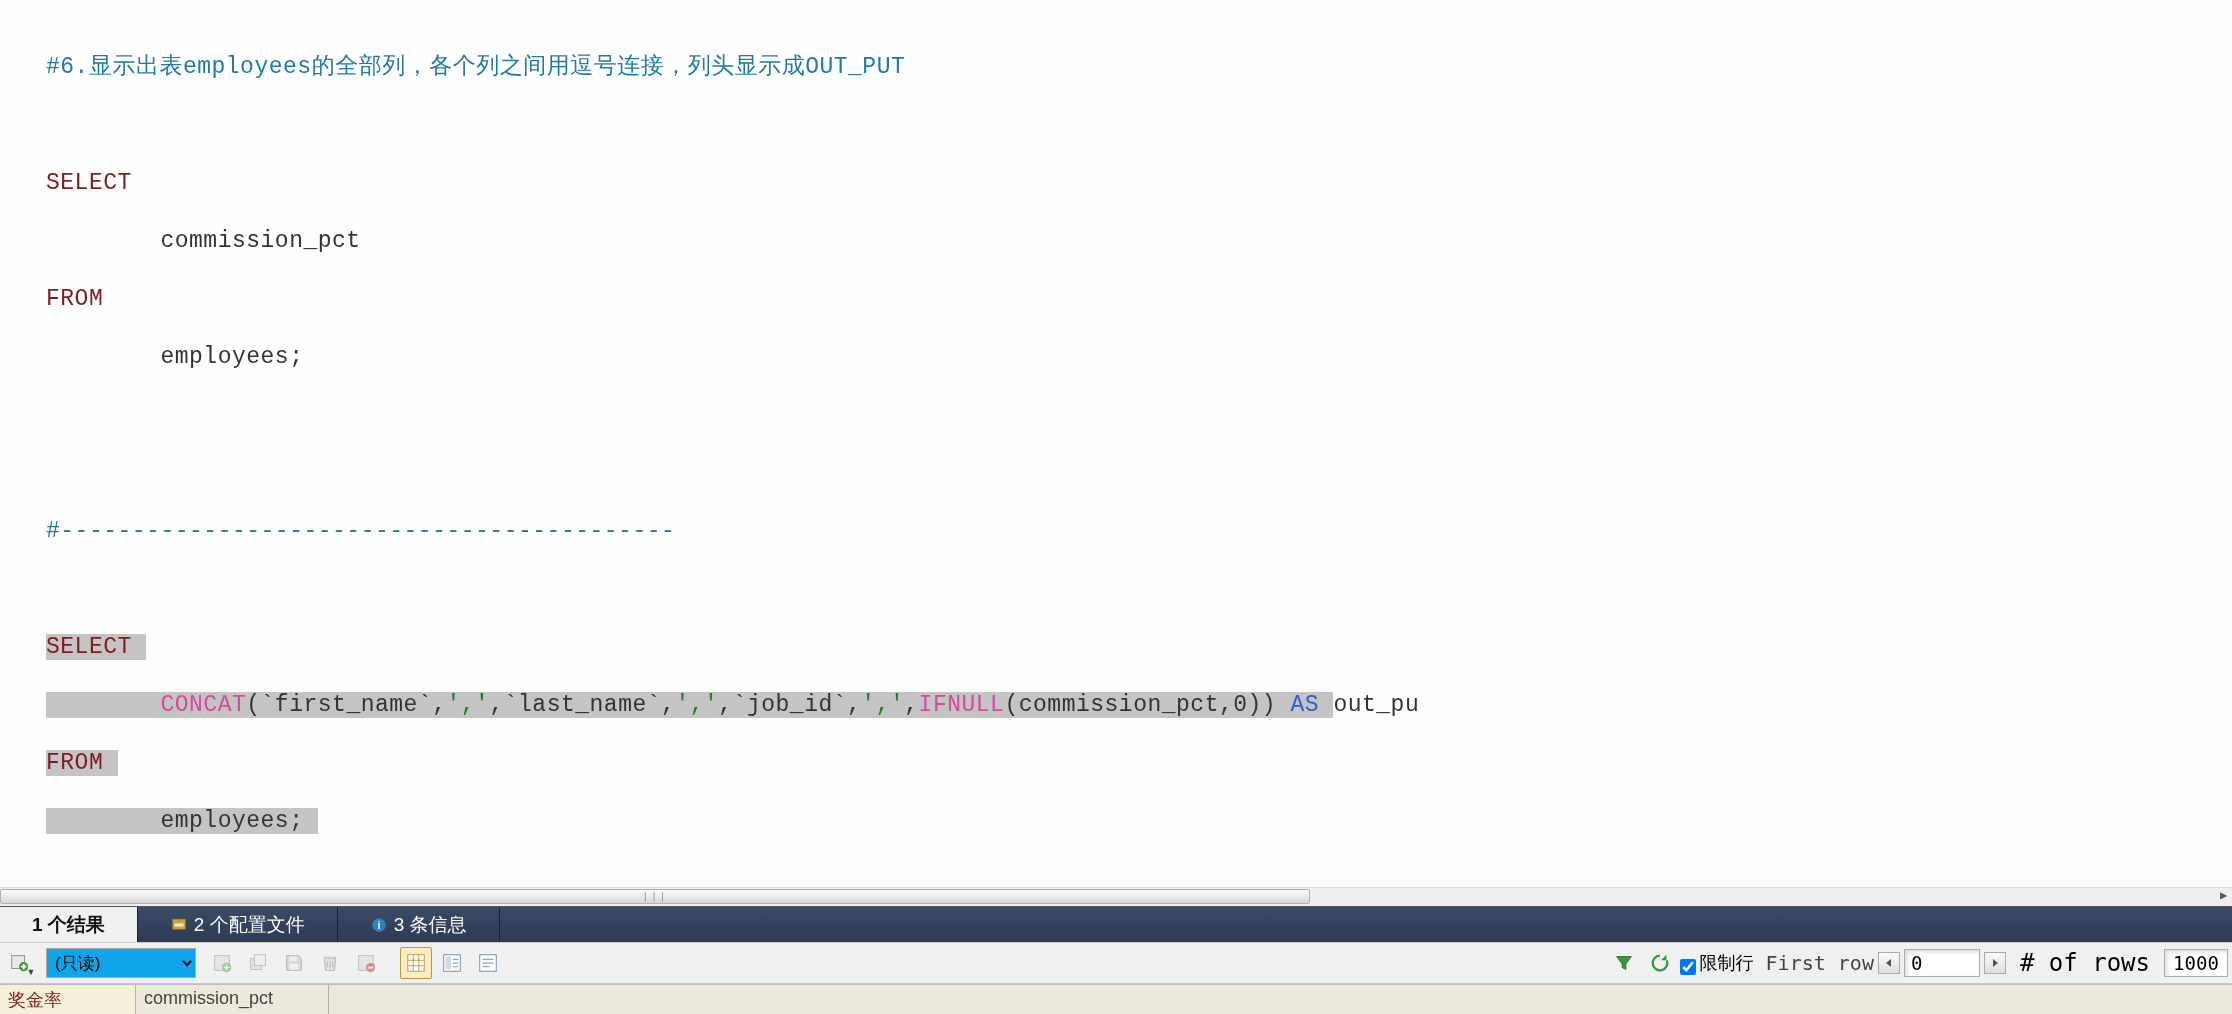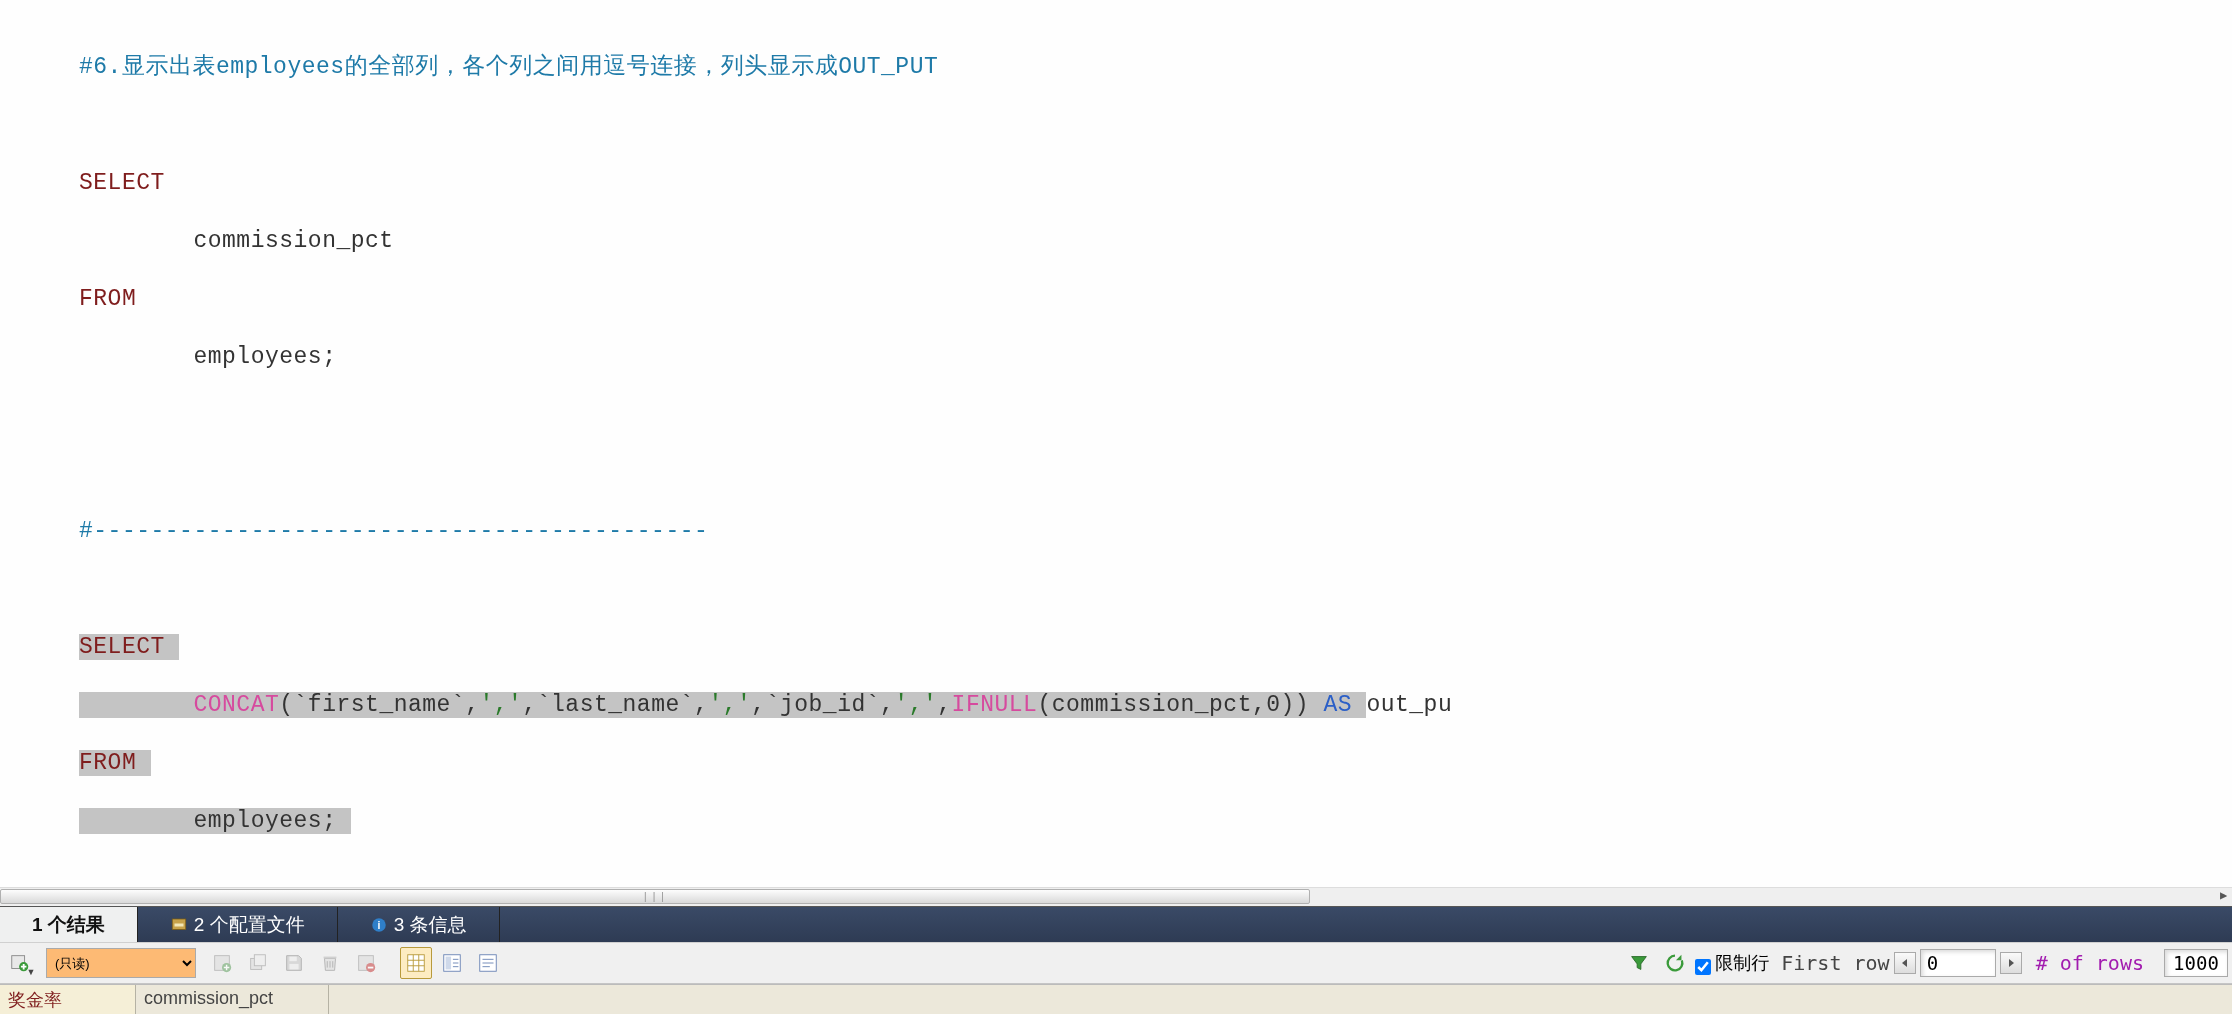--- a/index.html
+++ b/index.html
@@ -15,21 +15,20 @@
   }
   .editor {
     flex: 1;
     overflow: hidden;
     padding-top: 24px;
     white-space: pre;
     line-height: 1.26;
     color: #222;
     letter-spacing: 0.5px;
     position: relative;
-    margin-left: 33px;
   }
   .line { padding-left: 46px; min-height: 29px; }
   .comment { color: #1e7aa8; }
   .kw-blue { color: #7f1d1d; font-weight: 500; }
   .kw-as { color: #2b5fc7; font-weight: 500; }
   .fn-mag { color: #d64a9e; }
   .ident { color: #333; }
   .punct { color: #333; }
   .str { color: #2a7a2a; }
   .sel { background-color: #c4c4c4; }
@@ -123,23 +122,23 @@
   .tbtn.pressed {
     border: 1px solid #b89a3b;
     background: #fdecc2;
   }
   .tbtn svg { width: 22px; height: 22px; }
   .tbtn .dd { position:absolute; margin-left:22px; margin-top:18px; font-size:9px; color:#444;}
   .mode-select {
     height: 30px;
     width: 150px;
     border: 1px solid #aaa;
-    background: #fdba74;
+    background: #0ea5e9;
     font-family: inherit;
-    font-size: 13px;
+    font-size: 17px;
     padding: 0 4px;
     margin: 0 6px;
   }
   .spacer { flex: 1; }
   .chk { display: flex; align-items: flex-end; gap: 4px; cursor: pointer; }
   .chk input { width: 16px; height: 16px; }
   .first-row-lbl { font-family: "Consolas", monospace; font-size: 20px; color: #444; margin-left: 8px;}
   .nav-arrow {
     width: 22px; height: 22px;
     background: linear-gradient(#fafafa,#ddd);
@@ -149,21 +148,21 @@
   }
   .num-field {
     width: 76px; height: 28px;
     border: 1px solid #aaa;
     box-shadow: inset 2px 2px 4px rgba(0,0,0,0.15);
     background: #fff;
     font-family: "Consolas", monospace;
     font-size: 19px;
     padding: 0 6px;
   }
-  .rows-lbl { font-family: "Consolas", monospace; font-size: 20px; color: #a21caf; margin: 0 16px 0 10px;}
+  .rows-lbl { font-family: "Consolas", monospace; font-size: 24px; color: #000000; margin: 0 10px 0 10px;}
 
   .tblhead {
     height: 30px;
     background: #ece8da;
     display: flex;
     border-top: 1px solid #bbb;
     font-family: "Microsoft YaHei", sans-serif;
     font-size: 18px;
   }
   .tblhead .col {

